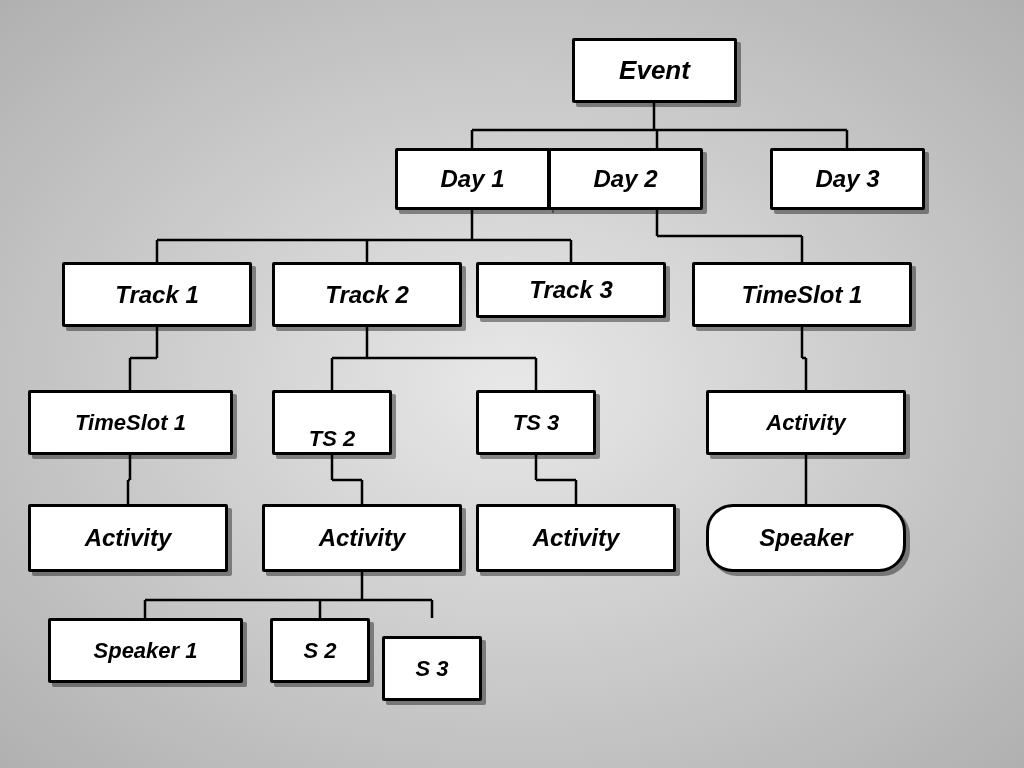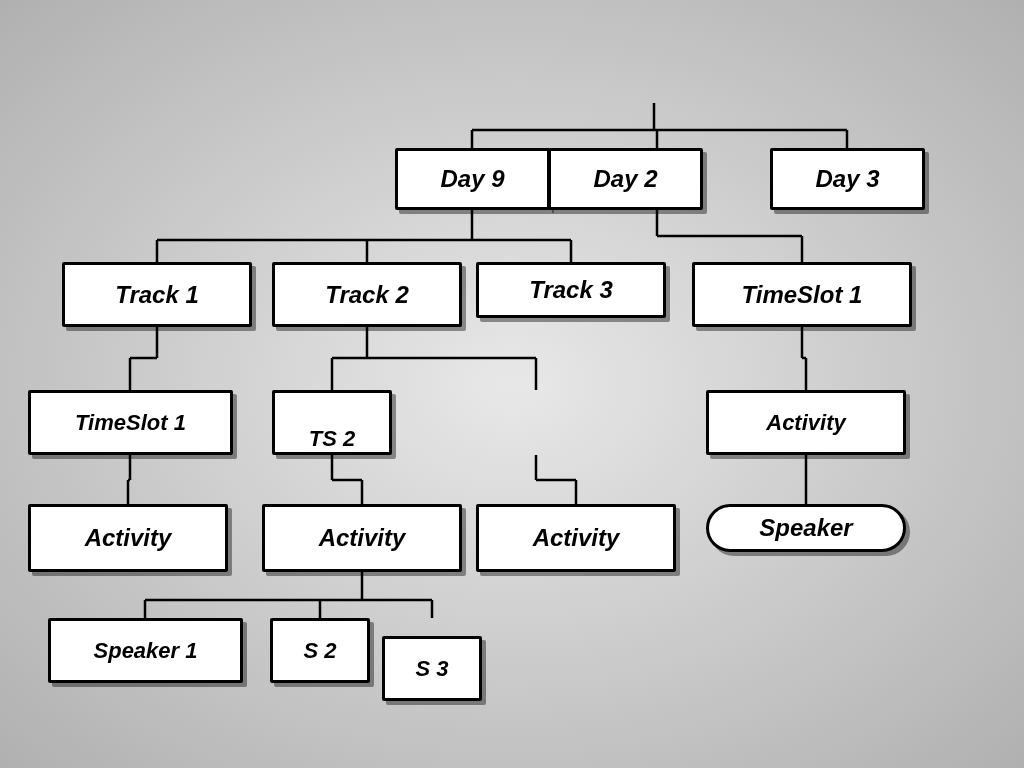--- a/index.html
+++ b/index.html
@@ -76,21 +76,21 @@
     #n-timeslot1-r4 { left: 28px; top: 390px; width: 205px; height: 65px; }
     #n-ts2 { left: 272px; top: 390px; width: 120px; height: 65px; align-items: flex-end; }
     #n-ts3 { left: 476px; top: 390px; width: 120px; height: 65px; }
     #n-activity-r4 { left: 706px; top: 390px; width: 200px; height: 65px; }
     .node-row4 span { font-size: 22px; }
 
     
     #n-activity-r5a { left: 28px; top: 504px; width: 200px; height: 68px; }
     #n-activity-r5b { left: 262px; top: 504px; width: 200px; height: 68px; }
     #n-activity-r5c { left: 476px; top: 504px; width: 200px; height: 68px; }
-    #n-speaker-r5 { left: 706px; top: 504px; width: 200px; height: 48px; border-radius: 27px; }
+    #n-speaker-r5 { left: 706px; top: 504px; width: 200px; height: 68px; border-radius: 27px; }
     .node-row5 span { font-size: 24px; }
 
     
     #n-speaker1 { left: 48px; top: 618px; width: 195px; height: 65px; }
     #n-s2 { left: 270px; top: 618px; width: 100px; height: 65px; }
     #n-s3 { left: 382px; top: 636px; width: 100px; height: 65px; }
     .node-row6 span { font-size: 22px; }
   </style>
 </head>
 <body>
@@ -146,23 +146,26 @@
 
     <line x1="806" y1="455" x2="806" y2="504"></line>
 
     <line x1="362" y1="572" x2="362" y2="600"></line>
     <line x1="145" y1="600" x2="432" y2="600"></line>
     <line x1="145" y1="600" x2="145" y2="618"></line>
     <line x1="320" y1="600" x2="320" y2="618"></line>
     <line x1="432" y1="600" x2="432" y2="618"></line>
   </svg>
 
+  <div class="node" id="n-event">
+    <span>Event</span>
+  </div>
 
   <div class="node node-row2" id="n-day1">
-    <span>Day 9</span>
+    <span>Day 1</span>
   </div>
   <div class="node node-row2" id="n-day2">
     <span>Day 2</span>
   </div>
   <div class="node node-row2" id="n-day3">
     <span>Day 3</span>
   </div>
 
   <div class="node node-row3" id="n-track1">
     <span>Track 1</span>
@@ -176,20 +179,23 @@
   <div class="node node-row3" id="n-timeslot1-r3">
     <span>TimeSlot 1</span>
   </div>
 
   <div class="node node-row4" id="n-timeslot1-r4">
     <span>TimeSlot 1</span>
   </div>
   <div class="node node-row4" id="n-ts2">
     <span>TS 2</span>
   </div>
+  <div class="node node-row4" id="n-ts3">
+    <span>TS 3</span>
+  </div>
   <div class="node node-row4" id="n-activity-r4">
     <span>Activity</span>
   </div>
 
   <div class="node node-row5" id="n-activity-r5a">
     <span>Activity</span>
   </div>
   <div class="node node-row5" id="n-activity-r5b">
     <span>Activity</span>
   </div>

